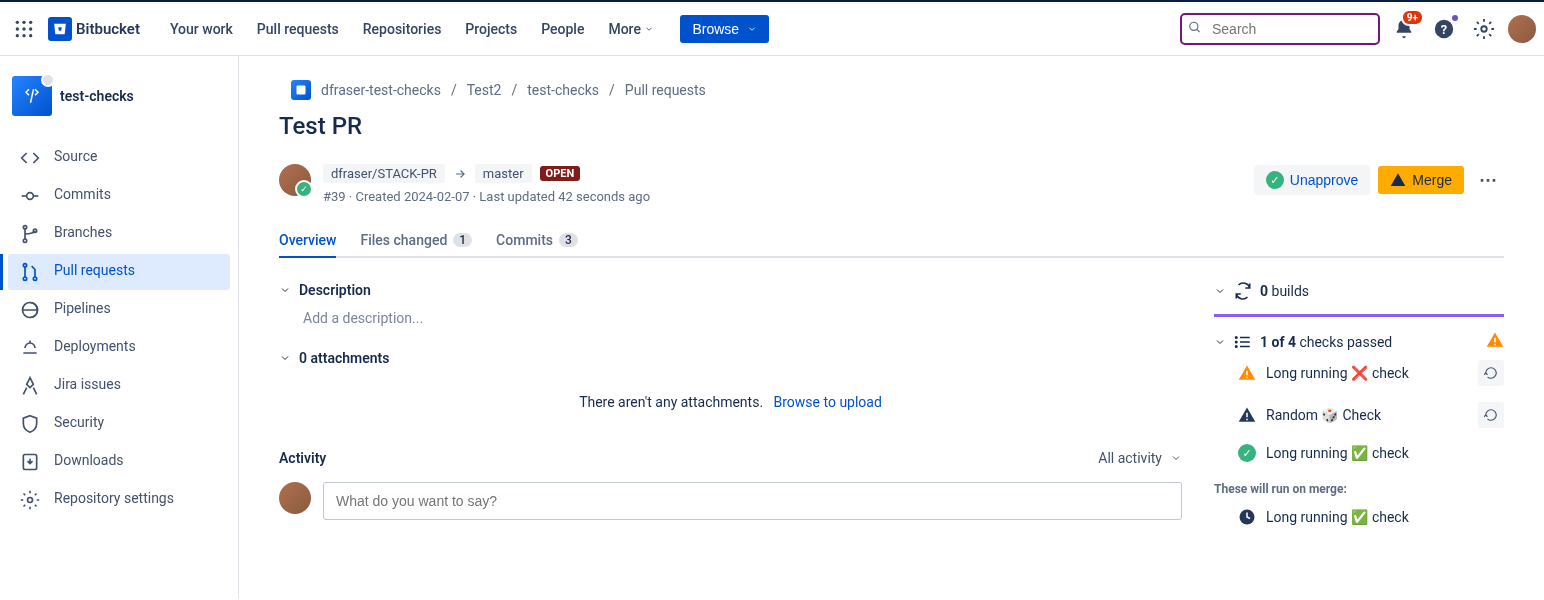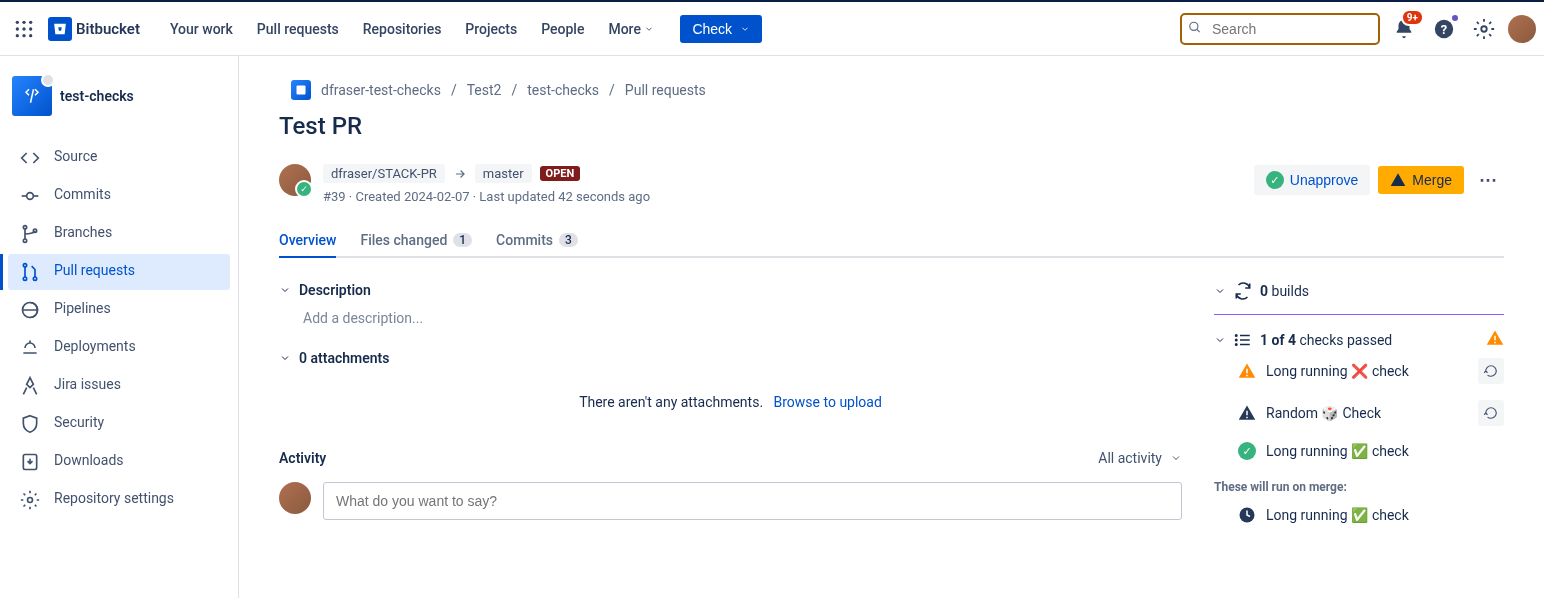--- a/index.html
+++ b/index.html
@@ -8,21 +8,21 @@
 .topbar-left { display: flex; align-items: center; gap: 4px; }
 .app-switcher { width: 32px; height: 32px; display: flex; align-items: center; justify-content: center; cursor: pointer; border-radius: 3px; }
 .logo { display: flex; align-items: center; gap: 4px; margin-right: 12px; cursor: pointer; padding: 0 4px; }
 .logo-icon { width: 24px; height: 24px; background: #0052CC; border-radius: 3px; display: flex; align-items: center; justify-content: center; color: #fff; }
 .logo-text { font-weight: 600; color: #253858; font-size: 15px; }
 .nav-links { display: flex; gap: 4px; }
 .nav-link { padding: 6px 10px; color: #344563; cursor: pointer; border-radius: 3px; font-weight: 500; font-size: 14px; }
 .create-btn { background: #0052CC; color: #fff; padding: 6px 12px; border: none; border-radius: 3px; font-weight: 500; cursor: pointer; margin-left: 12px; display: flex; align-items: center; gap: 8px; font-size: 14px; }
 .topbar-right { margin-left: auto; display: flex; align-items: center; gap: 8px; }
 .search-box { position: relative; }
-.search-input { width: 200px; padding: 6px 8px 6px 30px; border: 2px solid #a16207; border-radius: 5px; font-size: 14px; }
+.search-input { width: 200px; padding: 6px 8px 6px 30px; border: 2px solid #701a75; border-radius: 5px; font-size: 14px; }
 .search-icon { position: absolute; left: 8px; top: 50%; transform: translateY(-50%); color: #5E6C84; }
 .icon-btn { width: 32px; height: 32px; display: flex; align-items: center; justify-content: center; cursor: pointer; position: relative; color: #344563; border-radius: 50%; }
 .notif-badge { position: absolute; top: -4px; right: -4px; background: #DE350B; color: #fff; font-size: 10px; font-weight: 700; padding: 1px 4px; border-radius: 8px; border: 2px solid #fff; }
 .help-dot { position: absolute; top: 0; right: 0; width: 10px; height: 10px; background: #6554C0; border-radius: 50%; border: 2px solid #fff; }
 .avatar { width: 28px; height: 28px; border-radius: 50%; background: linear-gradient(135deg, #b07050, #8a5a3f); cursor: pointer; }
 .layout { display: flex; height: calc(100vh - 58px); }
 .sidebar { width: 239px; border-right: 1px solid #DFE1E6; padding: 16px 8px; }
 .repo-header { display: flex; align-items: center; gap: 8px; margin-bottom: 20px; padding: 4px; }
 .repo-icon { width: 40px; height: 40px; background: linear-gradient(135deg, #2684FF, #0052CC); border-radius: 3px; display: flex; align-items: center; justify-content: center; color: #fff; flex-shrink: 0; position: relative; }
 .repo-icon::after { content: ''; position: absolute; top: -3px; right: -3px; width: 10px; height: 10px; border-radius: 50%; background: #DFE1E6; border: 2px solid #fff; }
@@ -63,21 +63,21 @@
 .section-header { display: flex; align-items: center; gap: 8px; font-weight: 600; font-size: 14px; cursor: pointer; margin-bottom: 12px; }
 .description-placeholder { color: #7A869A; padding-left: 24px; cursor: text; font-size: 14px; }
 .attachments-empty { text-align: center; color: #172B4D; padding: 16px 0; font-size: 14px; }
 .attachments-empty a { color: #0052CC; cursor: pointer; }
 .activity-header { display: flex; justify-content: space-between; align-items: center; margin-bottom: 16px; }
 .activity-title { font-weight: 600; font-size: 14px; }
 .activity-filter { display: flex; align-items: center; gap: 8px; color: #42526E; cursor: pointer; font-size: 14px; }
 .activity-input-row { display: flex; gap: 12px; align-items: flex-start; }
 .activity-avatar { width: 32px; height: 32px; border-radius: 50%; background: linear-gradient(135deg, #b07050, #8a5a3f); flex-shrink: 0; }
 .activity-input { flex: 1; padding: 10px 12px; border: 1px solid #C1C7D0; border-radius: 3px; font-size: 14px; }
-.side-section { border-top: 1px solid #8b5cf6; padding: 14px 0; }
+.side-section { border-top: 3px solid #8b5cf6; padding: 14px 0; }
 .side-section:first-child { border-top: none; padding-top: 0; }
 .side-header { display: flex; align-items: center; gap: 8px; font-size: 14px; cursor: pointer; }
 .side-header-text { flex: 1; }
 .check-row { display: flex; align-items: center; gap: 10px; padding: 8px 0 8px 24px; font-size: 14px; }
 .check-icon { width: 18px; height: 18px; flex-shrink: 0; display: flex; align-items: center; justify-content: center; }
 .check-icon.warning svg { fill: #FF8B00; }
 .check-icon.warndark svg { fill: #253858; }
 .check-icon.success { background: #36B37E; border-radius: 50%; color: #fff; font-size: 11px; }
 .check-icon.clock svg { fill: #253858; }
 .rerun-btn { width: 26px; height: 26px; border: none; background: #F4F5F7; border-radius: 3px; cursor: pointer; display: flex; align-items: center; justify-content: center; color: #42526E; margin-left: auto; }
@@ -114,21 +114,21 @@
       <span class="nav-link">Your work</span>
       <span class="nav-link">Pull requests</span>
       <span class="nav-link">Repositories</span>
       <span class="nav-link">Projects</span>
       <span class="nav-link">People</span>
       <span class="nav-link"><span>More</span> <svg width="10" height="10" viewBox="0 0 24 24">
             <path d="M6 9l6 6 6-6" stroke="#344563" stroke-width="2" fill="none"></path>
           </svg></span>
     </div>
     <button class="create-btn">
-      <span>Check</span>
+      <span>Browse</span>
       <svg width="10" height="10" viewBox="0 0 24 24">
           <path d="M6 9l6 6 6-6" stroke="#fff" stroke-width="2" fill="none"></path>
         </svg>
     </button>
   </div>
   <div class="topbar-right">
     <div class="search-box">
       <span class="search-icon">
         <svg width="14" height="14" viewBox="0 0 24 24" fill="none" stroke="#5E6C84" stroke-width="2">
             <circle cx="10" cy="10" r="7"></circle>

